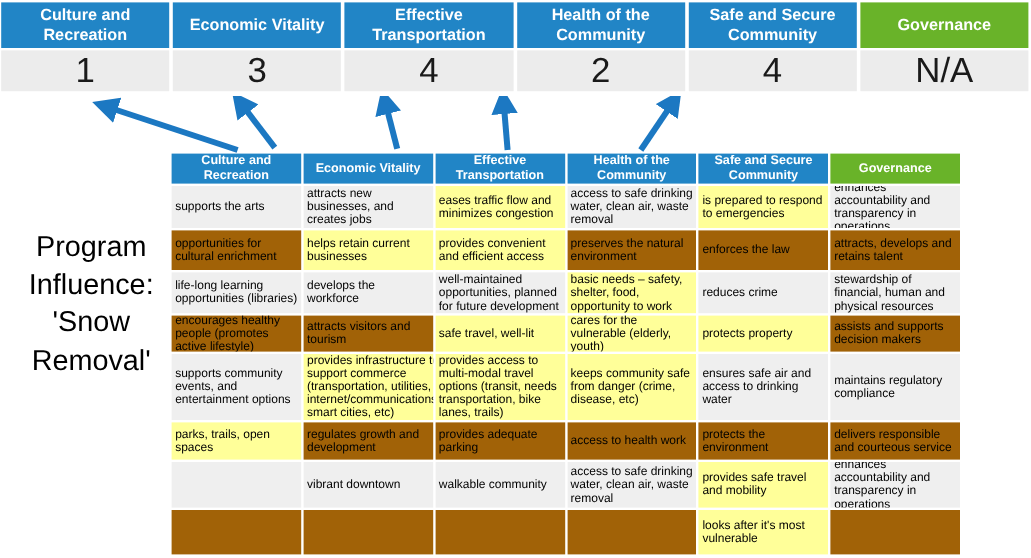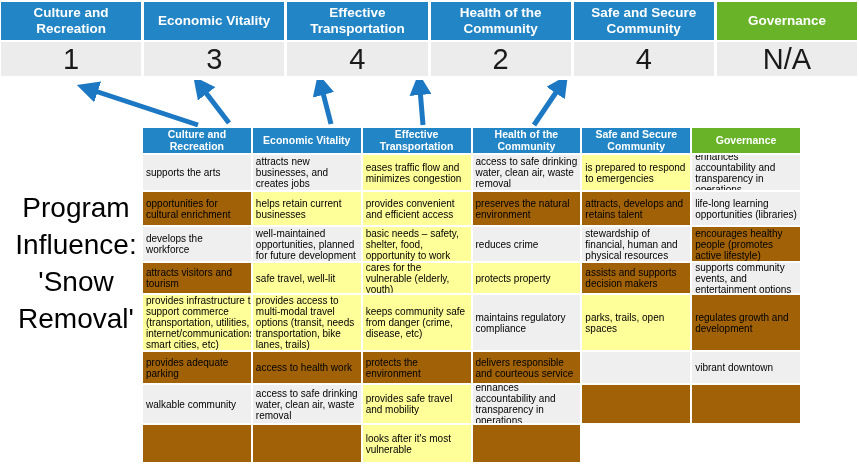--- a/index.html
+++ b/index.html
@@ -12,21 +12,21 @@
   
   .summary{position:absolute;left:1px;top:2px;width:856px;display:grid;
     grid-template-columns:repeat(6,1fr);grid-template-rows:38px 34px;column-gap:3px;row-gap:2px;}
   .sbox{background:var(--blue,#2185C6);color:#fff;font-weight:bold;font-size:13.5px;line-height:1.18;
     display:flex;align-items:center;justify-content:center;text-align:center;padding:0 4px;box-sizing:border-box;}
   .sbox.green{background:var(--green,#69B329);}
   .sscore{background:var(--band,#ECECEC);display:flex;align-items:center;justify-content:center;
     font-size:29px;color:#1a1a1a;}
   
   .title{position:absolute;left:0;top:190px;width:152px;text-align:center;
-    font-size:28px;line-height:1.32;color:#000;}
+    font-size:24px;line-height:1.32;color:#000;}
   
   .arrows{position:absolute;left:0;top:80px;}
   
   .matrix{position:absolute;left:143px;top:128px;width:657px;display:grid;
     grid-template-columns:repeat(6,1fr);
     grid-template-rows:25px 35px 33px 34px 30px 55px 31px 38px 37px;
     gap:2px;}
   .mh{background:var(--blue,#2185C6);color:#fff;font-weight:bold;font-size:10.5px;line-height:1.1;
     display:flex;align-items:center;justify-content:center;text-align:center;padding:0 2px;box-sizing:border-box;}
   .mh.green{background:var(--green,#69B329);}
@@ -87,40 +87,42 @@
   <div class="mc r-odd">attracts new businesses, and creates jobs</div>
   <div class="mc r-odd hl">eases traffic flow and minimizes congestion</div>
   <div class="mc r-odd">access to safe drinking water, clean air, waste removal</div>
   <div class="mc r-odd hl">is prepared to respond to emergencies</div>
   <div class="mc r-odd">enhances accountability and transparency in operations</div>
 
   <div class="mc r-even">opportunities for cultural enrichment</div>
   <div class="mc r-even hl">helps retain current businesses</div>
   <div class="mc r-even hl">provides convenient and efficient access</div>
   <div class="mc r-even">preserves the natural environment</div>
+  <div class="mc r-even">enforces the law</div>
   <div class="mc r-even">attracts, develops and retains talent</div>
 
   <div class="mc r-odd">life-long learning opportunities (libraries)</div>
   <div class="mc r-odd">develops the workforce</div>
   <div class="mc r-odd">well-maintained opportunities, planned for future development</div>
   <div class="mc r-odd hl">basic needs – safety, shelter, food, opportunity to work</div>
   <div class="mc r-odd">reduces crime</div>
   <div class="mc r-odd">stewardship of financial, human and physical resources</div>
 
   <div class="mc r-even">encourages healthy people (promotes active lifestyle)</div>
   <div class="mc r-even">attracts visitors and tourism</div>
   <div class="mc r-even hl">safe travel, well-lit</div>
   <div class="mc r-even hl">cares for the vulnerable (elderly, youth)</div>
   <div class="mc r-even hl">protects property</div>
   <div class="mc r-even">assists and supports decision makers</div>
 
   <div class="mc r-odd">supports community events, and entertainment options</div>
   <div class="mc r-odd hl">provides infrastructure to support commerce (transportation, utilities, internet/communications, smart cities, etc)</div>
   <div class="mc r-odd hl">provides access to multi-modal travel options (transit, needs transportation, bike lanes, trails)</div>
   <div class="mc r-odd hl">keeps community safe from danger (crime, disease, etc)</div>
+  <div class="mc r-odd">ensures safe air and access to drinking water</div>
   <div class="mc r-odd">maintains regulatory compliance</div>
 
   <div class="mc r-even hl">parks, trails, open spaces</div>
   <div class="mc r-even">regulates growth and development</div>
   <div class="mc r-even">provides adequate parking</div>
   <div class="mc r-even">access to health work</div>
   <div class="mc r-even">protects the environment</div>
   <div class="mc r-even">delivers responsible and courteous service</div>
 
   <div class="mc r-odd"></div>

